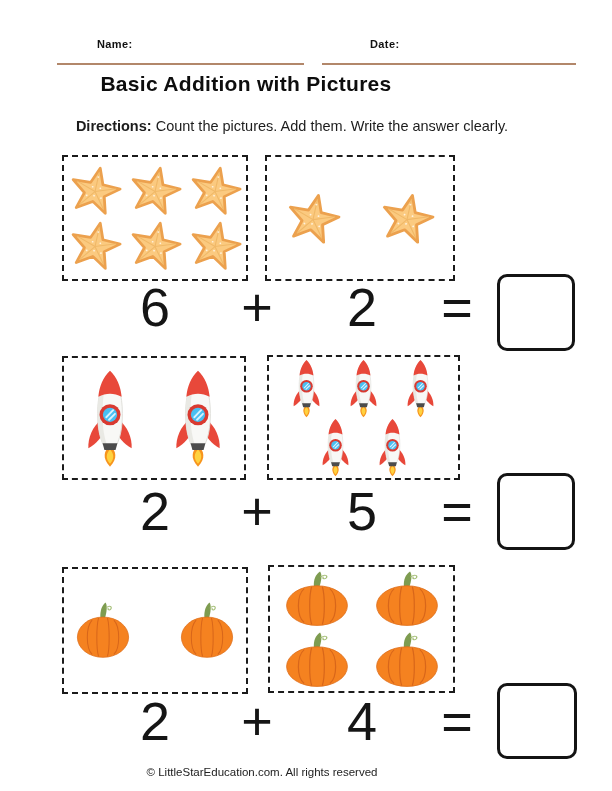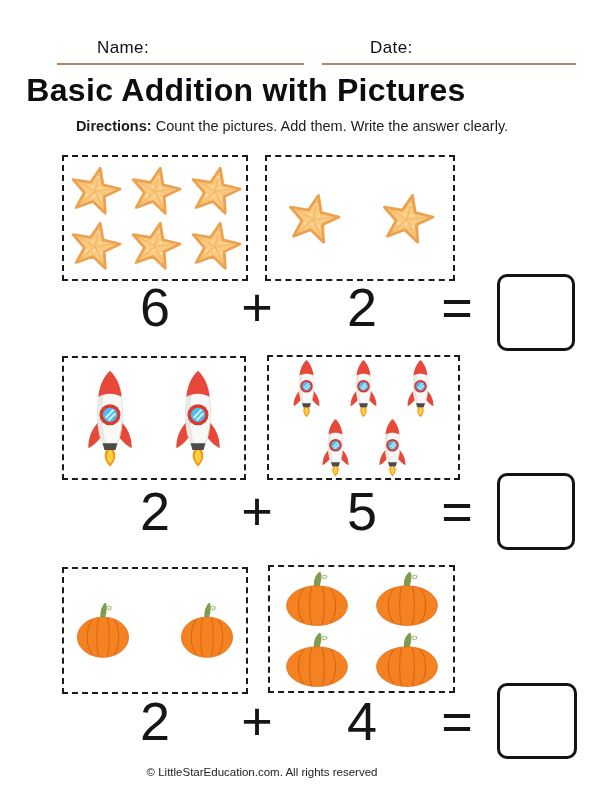--- a/index.html
+++ b/index.html
@@ -5,23 +5,23 @@
   html,body{margin:0;padding:0;background:#ffffff;}
   #page{
     position:relative;
     width:612px;height:791px;
     background:#ffffff;
     font-family:"Liberation Sans", sans-serif;
     color:#151515;
     overflow:hidden;
   }
   .abs{position:absolute;}
-  .field-label{font-size:17px;font-weight:normal;letter-spacing:.4px;color:#111;padding-left:40px;}
+  .field-label{font-size:11px;font-weight:bold;letter-spacing:.4px;color:#111;padding-left:40px;}
   .field-line{height:2px;background:#b2876a;}
-  #title{left:0;top:72px;width:492px;text-align:center;font-size:32px;font-weight:700;letter-spacing:.3px;color:#0d0d0d;}
+  #title{left:0;top:72px;width:492px;text-align:center;font-size:21px;font-weight:700;letter-spacing:.3px;color:#0d0d0d;}
   #directions{left:0;top:118px;width:584px;text-align:center;font-size:14.5px;color:#1c1c1c;}
   #directions b{font-weight:bold;}
   .picture-box{
     border:2px dashed #1b1b1b;background:#fff;
     display:flex;flex-wrap:wrap;justify-content:center;
     align-items:center;align-content:center;box-sizing:border-box;
   }
   .answer-box{border:3px solid #141414;border-radius:10px;background:#fff;box-sizing:border-box;}
   .num,.op{font-size:54px;line-height:56px;text-align:center;color:#151515;}
   .icon{display:block;}

